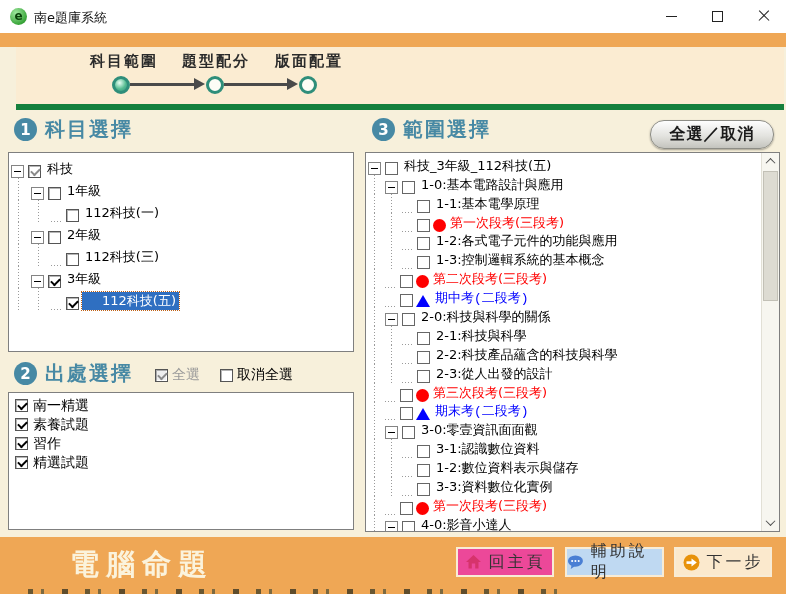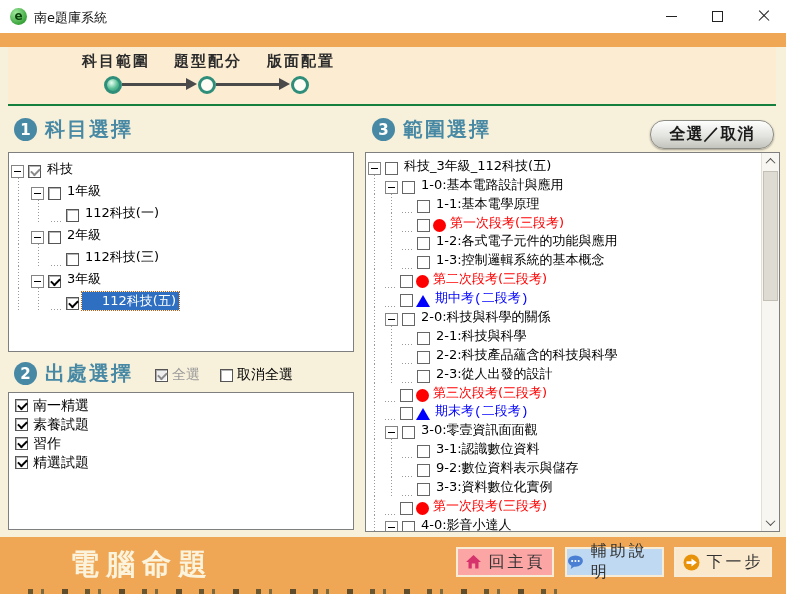--- a/index.html
+++ b/index.html
@@ -15,21 +15,21 @@
   .winbtn{position:absolute;top:0;width:45px;height:32px;display:flex;align-items:center;justify-content:center;}
   .wb-min{left:649px;} .wb-max{left:695px;} .wb-close{left:741px;}
   .glyph-min{width:11px;height:0;border-top:1px solid #222;}
   .glyph-max{width:9px;height:9px;border:1px solid #222;}
   .glyph-close{position:relative;width:12px;height:12px;}
   .glyph-close::before,.glyph-close::after{content:"";position:absolute;left:-1px;top:5px;width:14px;height:1.4px;background:#222;}
   .glyph-close::before{transform:rotate(45deg);} .glyph-close::after{transform:rotate(-45deg);}
 
   
   .orange-strip{position:absolute;left:0;top:33px;width:786px;height:14px;background:#EFA755;}
-  .stepper{position:absolute;left:8px;top:47px;width:768px;height:57px;background:#FBECD2;border-bottom:2px solid #15803d;}
+  .stepper{position:absolute;left:16px;top:47px;width:768px;height:57px;background:#FBECD2;border-bottom:6px solid #15803d;}
   .step-label{position:absolute;top:5px;width:120px;text-align:center;font-size:15px;font-weight:bold;color:#2b2b2b;letter-spacing:2px;}
   .sl-1{left:48px;} .sl-2{left:140px;} .sl-3{left:233px;}
   .step-circle{position:absolute;top:29px;width:18px;height:18px;border-radius:50%;border:3px solid #2F8E7A;background:#fdfdf6;box-sizing:border-box;}
   .sc-1{left:96px;background:radial-gradient(circle at 38% 32%, #eafff5, #57bd92 55%, #2F8E7A);}
   .sc-2{left:190px;} .sc-3{left:283px;}
   .step-line{position:absolute;top:36px;height:3px;background:#4a4a4a;}
   .ln-1{left:114px;width:66px;} .ln-2{left:208px;width:65px;}
   .step-arrowhead{position:absolute;top:31px;width:0;height:0;border-top:6px solid transparent;border-bottom:6px solid transparent;border-left:11px solid #4a4a4a;}
   .ah-1{left:178px;} .ah-2{left:271px;}
 
@@ -91,21 +91,21 @@
   .chev{width:6px;height:6px;border-left:1.4px solid #505050;border-top:1.4px solid #505050;}
   .chev.up{transform:rotate(45deg) translate(1px,1px);}
   .chev.down{transform:rotate(225deg) translate(1px,1px);}
   .sb-thumb{position:absolute;left:1px;top:18px;width:15px;height:130px;background:#DDDBD2;border:1px solid #C2C0B6;box-sizing:border-box;}
 
   
   .footer{position:absolute;left:0;top:537px;width:786px;height:57px;background:#EFA755;}
   .footer-title{position:absolute;left:70px;top:8px;font-size:29px;font-weight:bold;color:#FBF3DC;letter-spacing:7px;}
   .fbtn{position:absolute;top:10px;height:30px;border:2px solid #F8ECD6;display:flex;align-items:center;justify-content:center;gap:7px;
     font-size:16px;color:#333;letter-spacing:3px;box-sizing:border-box;}
-  .fb-home{left:456px;width:98px;background:#fca5a5;}
+  .fb-home{left:456px;width:98px;background:#ec4899;}
   .fb-help{left:565px;width:99px;background:#BFD9F2;}
   .fb-next{left:674px;width:98px;background:#FBE9CD;}
   .fbtn svg{display:block;}
   .artifacts{position:absolute;left:28px;bottom:0;width:545px;height:5px;opacity:.75;
     background:repeating-linear-gradient(90deg,#3c3c26 0 5px,transparent 5px 13px,#55553a 13px 16px,transparent 16px 34px,#2e2e1e 34px 40px,transparent 40px 57px);}
 </style>
 </head>
 <body>
 
 <div id="win">
@@ -340,21 +340,21 @@
           <span class="tguide"></span>
           <span class="tstub"></span>
           <span class="cb"></span>
           <span class="tlabel">3-1:認識數位資料</span>
         </div>
         <div class="trow">
           <span class="tguide"></span>
           <span class="tguide"></span>
           <span class="tstub"></span>
           <span class="cb"></span>
-          <span class="tlabel">9-2:數位資料表示與儲存</span>
+          <span class="tlabel">1-2:數位資料表示與儲存</span>
         </div>
         <div class="trow">
           <span class="tguide"></span>
           <span class="tguide"></span>
           <span class="tstub"></span>
           <span class="cb"></span>
           <span class="tlabel">3-3:資料數位化實例</span>
         </div>
         <div class="trow">
           <span class="tguide"></span>

